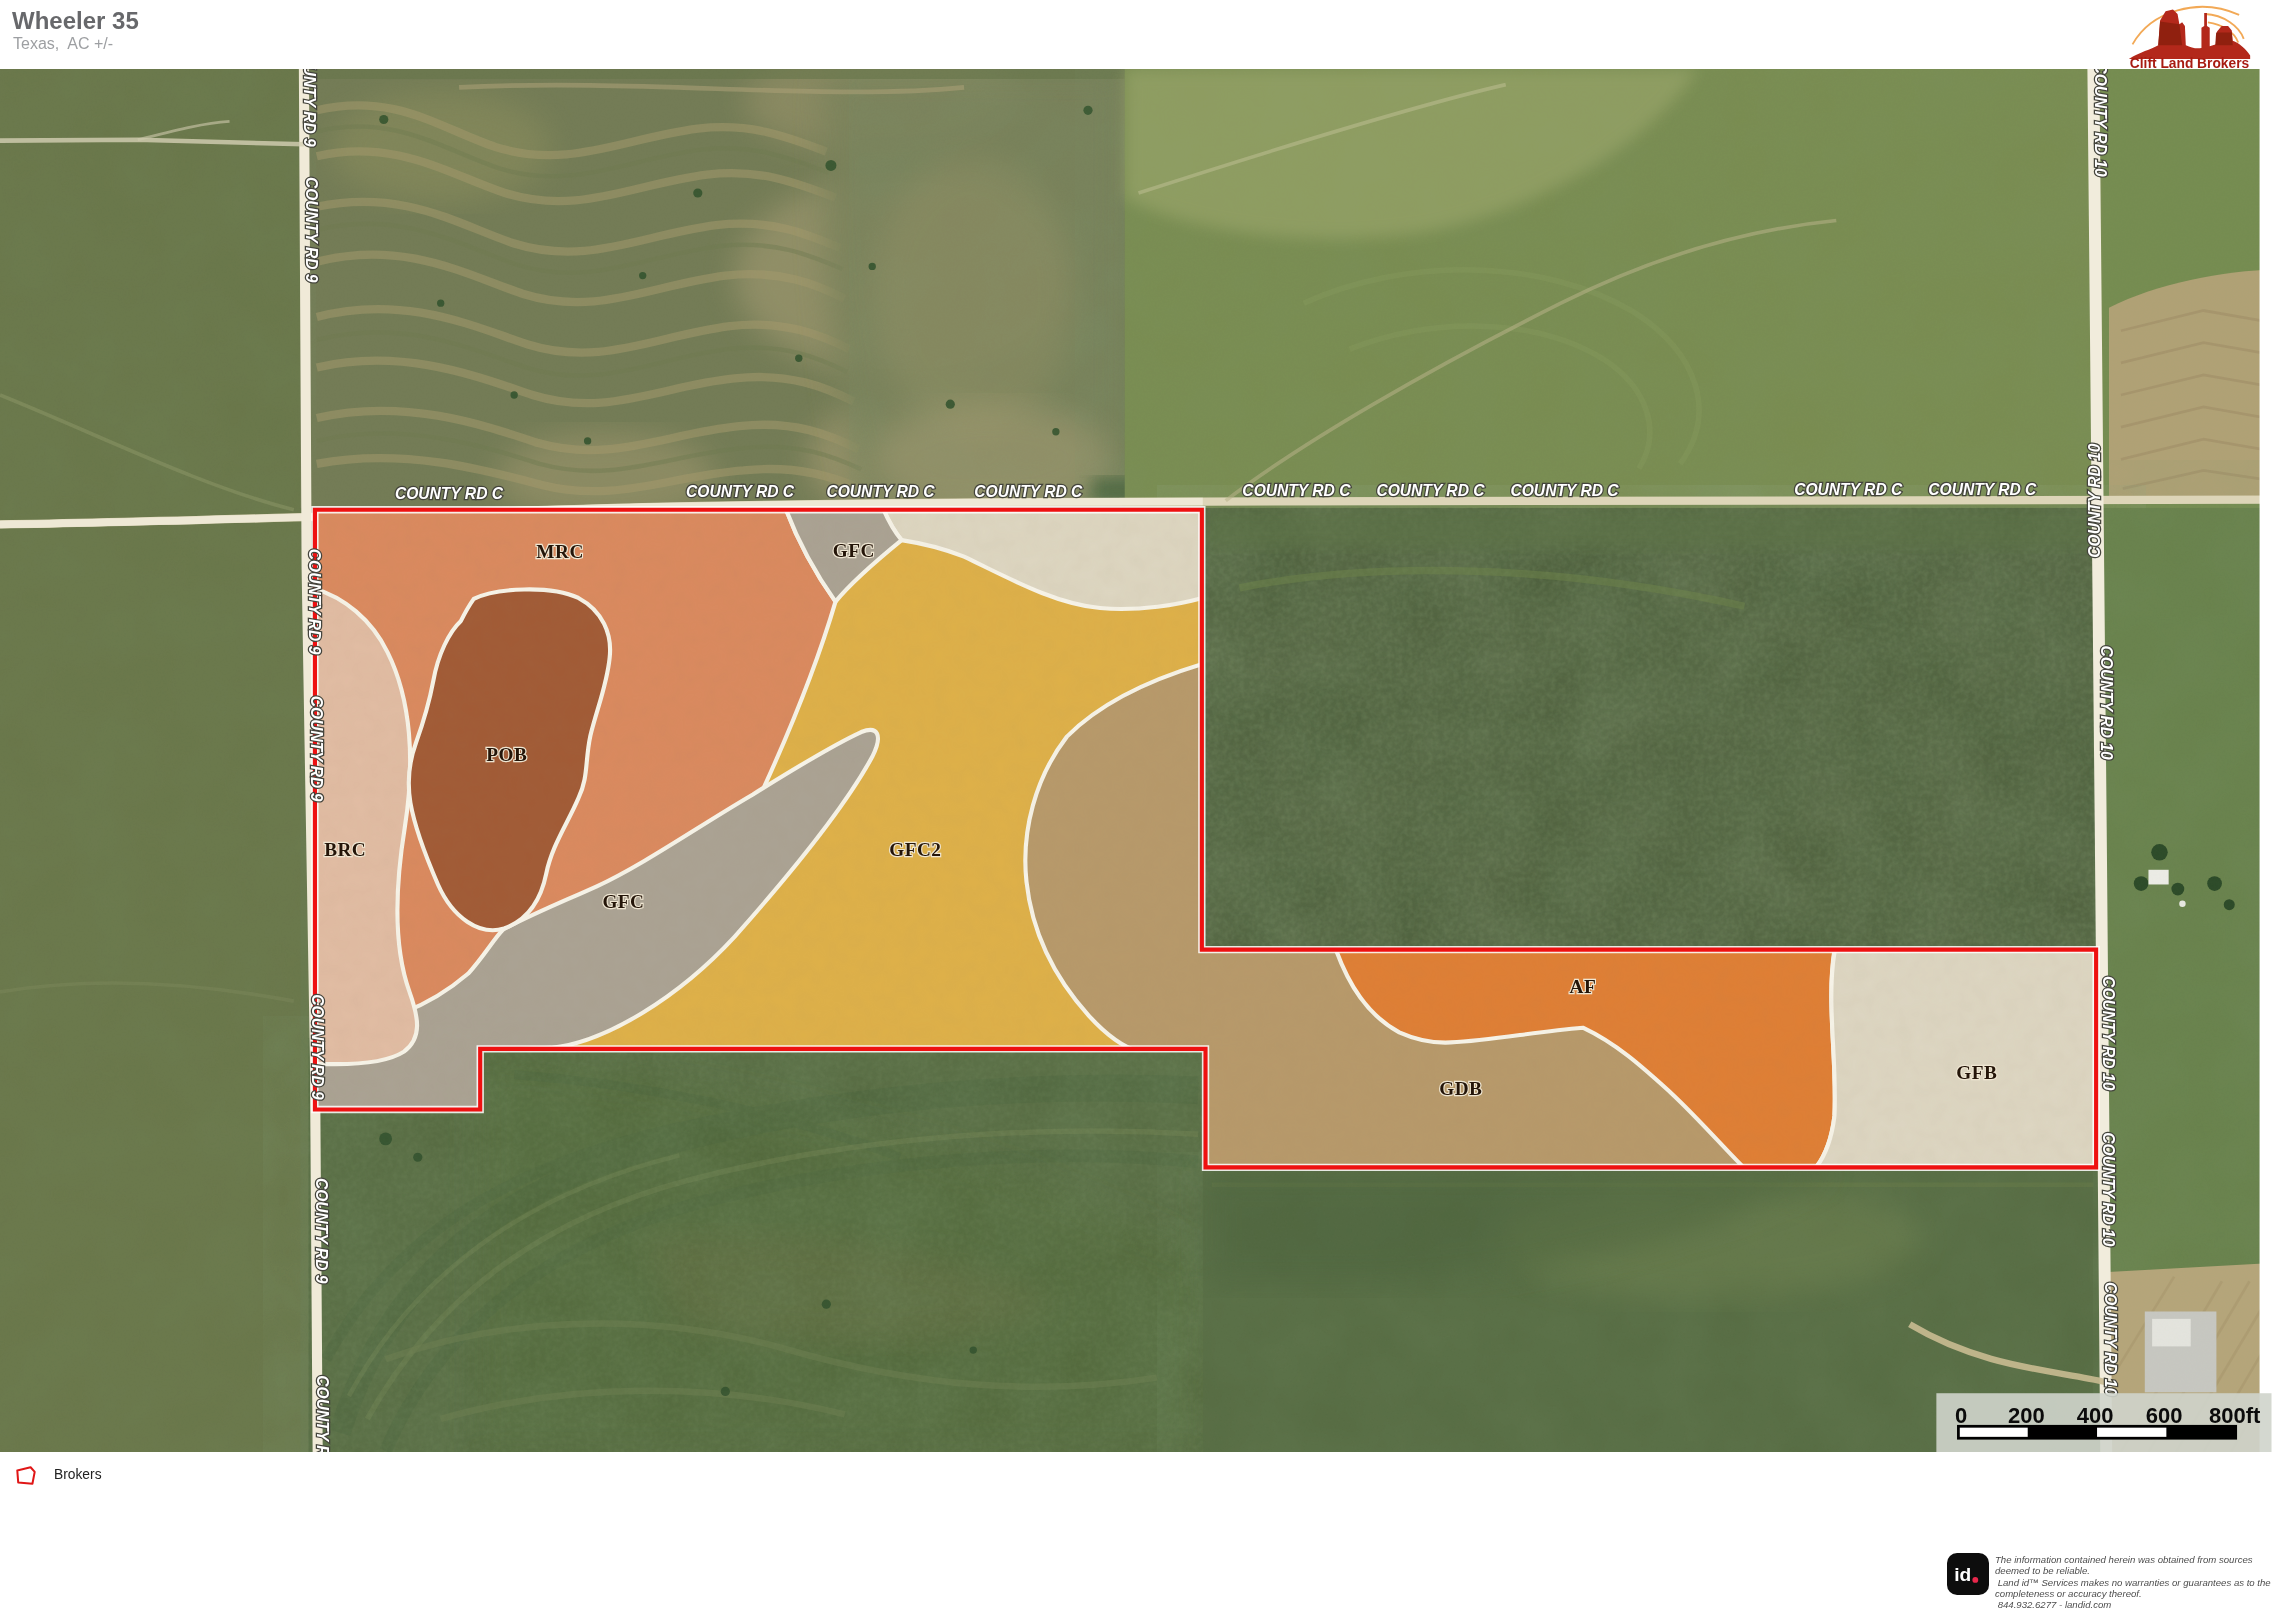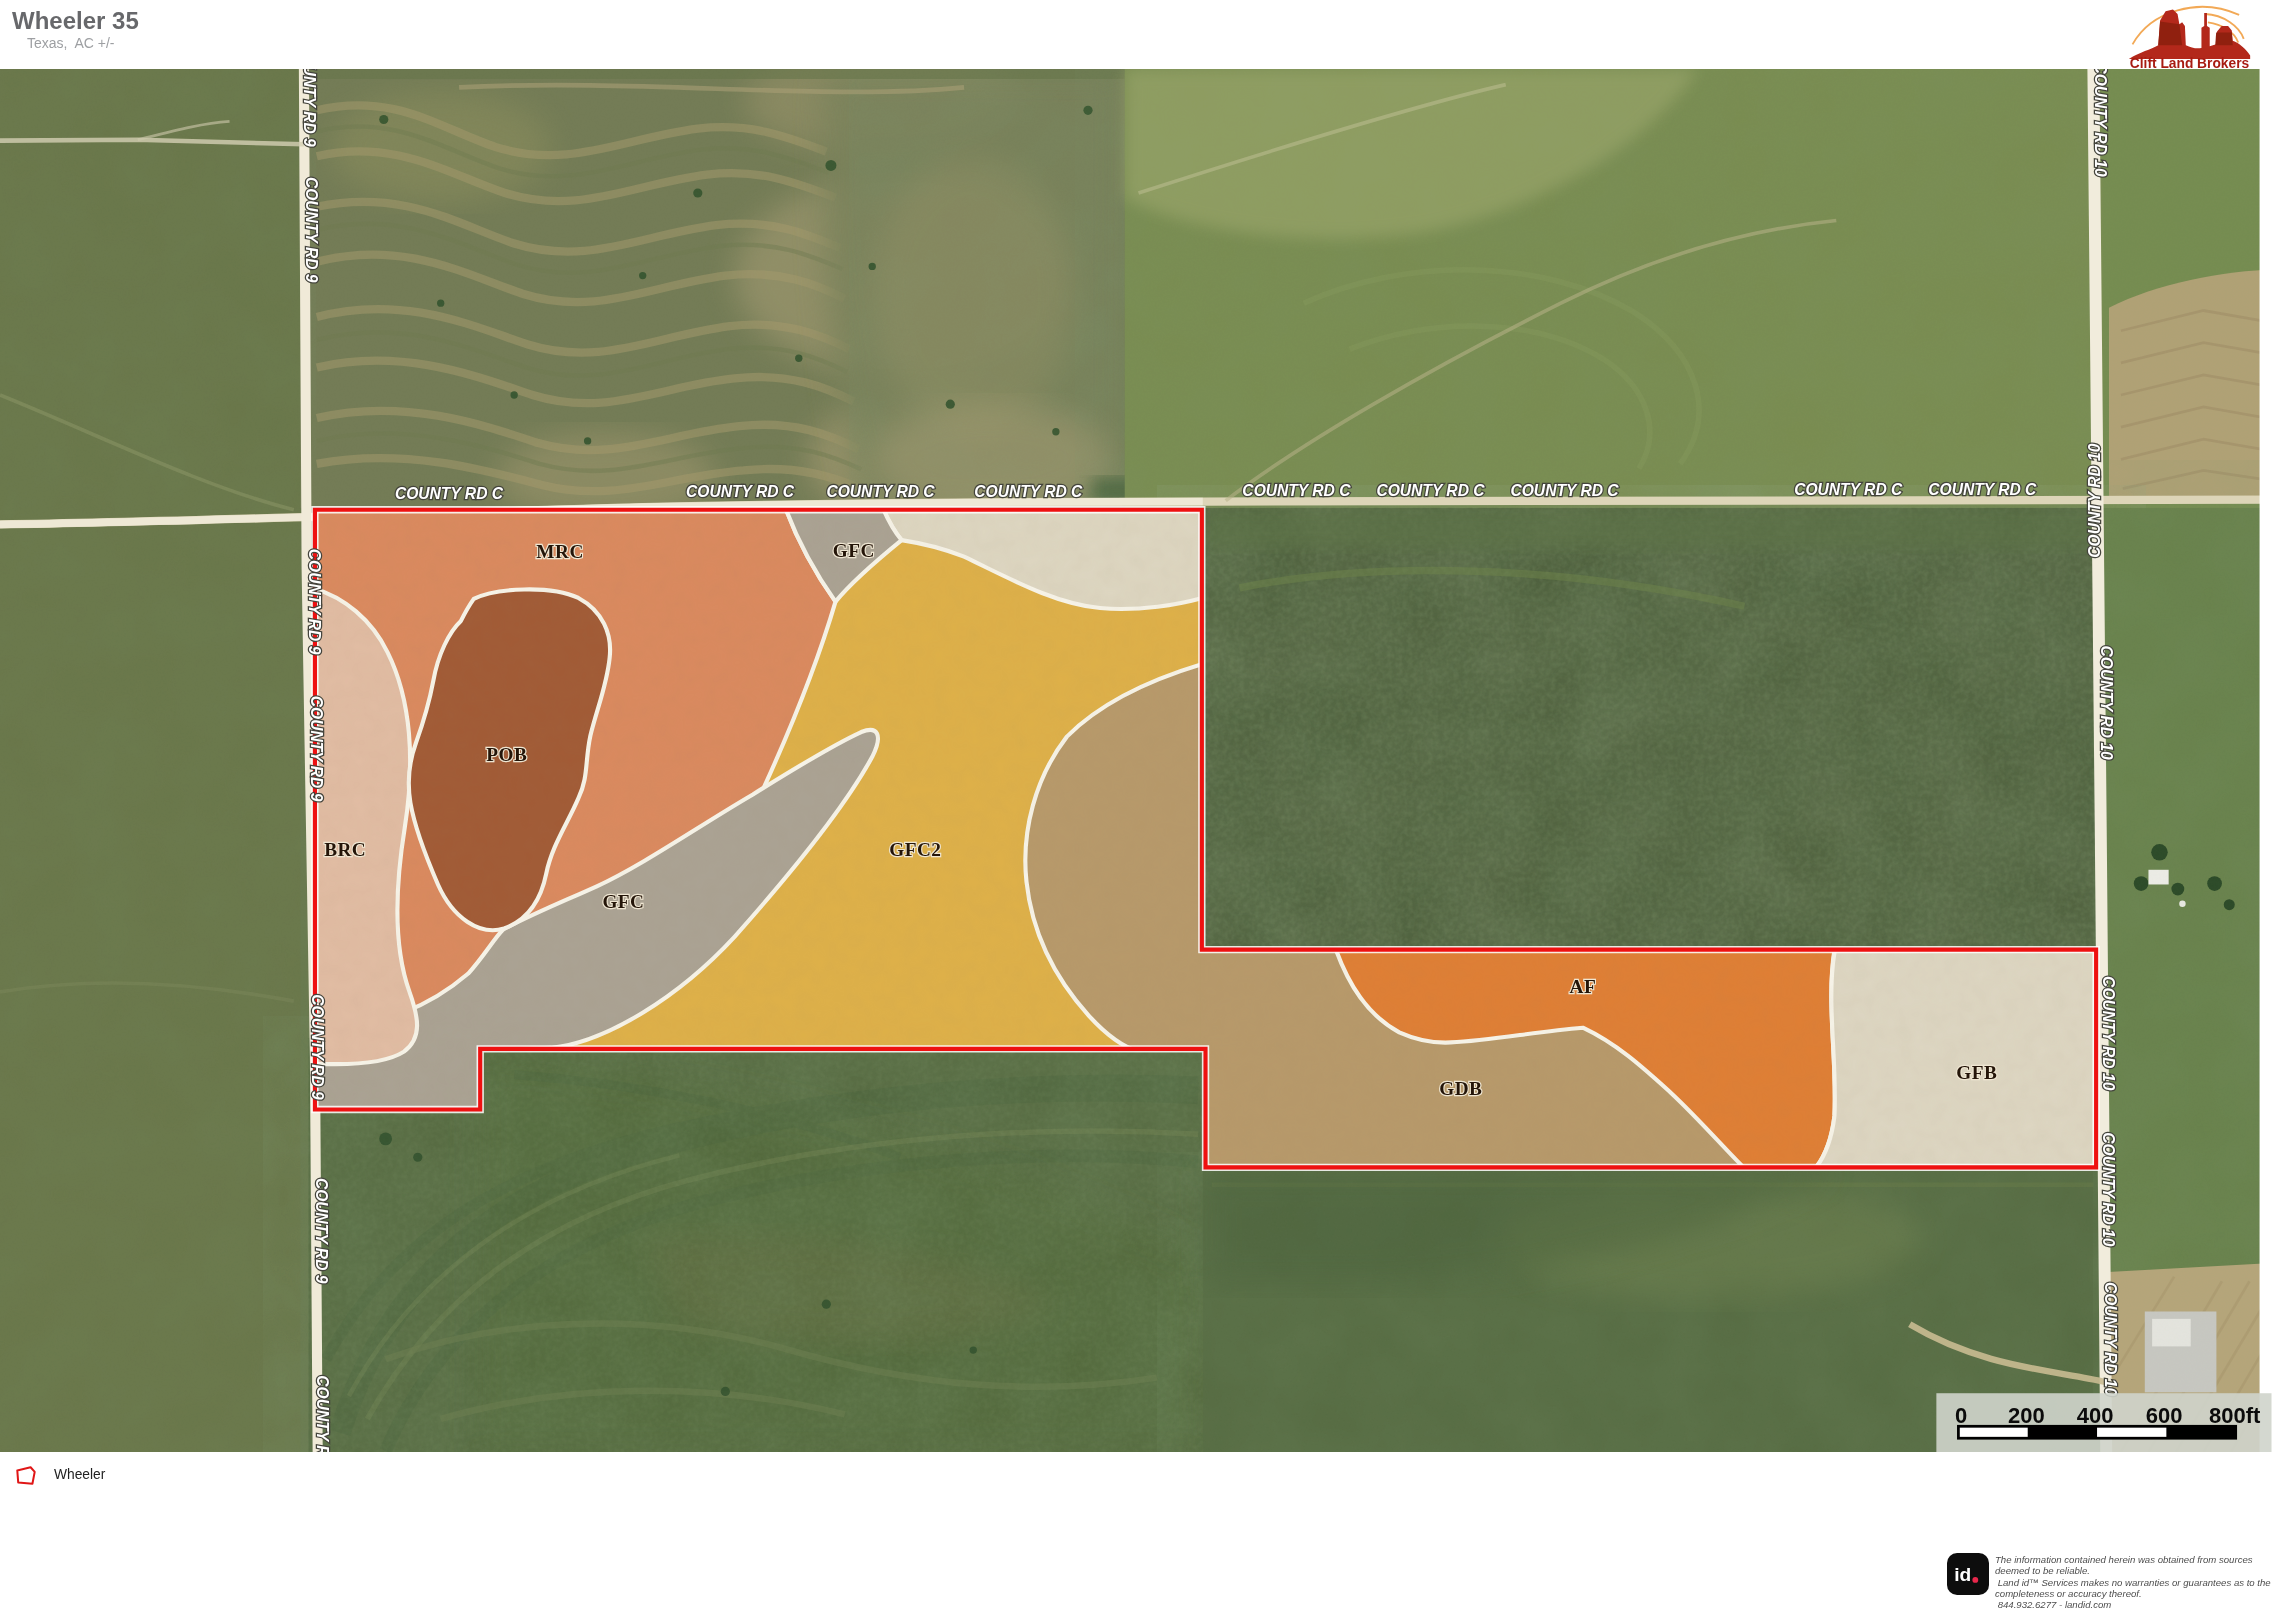--- a/index.html
+++ b/index.html
@@ -1,19 +1,19 @@
 <!DOCTYPE html>
 <html style="font-size:14.7px"><head>
 <meta charset="utf-8">
 <style>
   html,body{margin:0;padding:0;background:#ffffff;}
   #page{position:relative;width:2277px;height:1622px;overflow:hidden;background:#ffffff;
         font-family:"Liberation Sans", sans-serif;}
   .hdrtitle{position:absolute;left:12px;top:7.3px;font-size:24px;font-weight:bold;color:#67686b;}
-  .hdrsub{position:absolute;left:27px;top:35px;font-size:14px;color:#9d9fa2;}
+  .hdrsub{position:absolute;left:13px;top:35px;font-size:16px;color:#9d9fa2;}
   #mapwrap{position:absolute;left:0;top:69px;width:2277px;height:1383px;}
   .legbound{position:absolute;left:54px;top:1467px;font-size:13.8px;color:#222;}
   .disc{position:absolute;left:1995px;top:1554px;width:281px;font-size:9.6px;line-height:11.3px;color:#4d4d4d;font-style:italic;}
 </style>
 </head>
 <body>
 <div id="page">
 
   <div class="hdrtitle">Wheeler 35</div>
 
@@ -332,21 +332,21 @@
       <rect x="2208.5" y="1553" width="75.5" height="13" fill="#000000"></rect>
       <rect x="2359.5" y="1553" width="75.5" height="13" fill="#000000"></rect>
     </g>
   </svg>
   </div>
 
   <svg style="position:absolute;left:13.8px;top:1465px;" width="24" height="22" viewBox="0 0 26 24">
     <path d="M3.5,6 L18,2.5 L22.5,7.5 L20,20.5 L4.5,19 Z" fill="none" stroke="#e01616" stroke-width="2.2" stroke-linejoin="round"></path>
   </svg>
 
-  <div class="legbound">Wheeler</div>
+  <div class="legbound">Brokers</div>
 
   <svg style="position:absolute;left:1947px;top:1553px;" width="42" height="42" viewBox="0 0 46 46">
     <rect x="0" y="0" width="46" height="46" rx="11" fill="#0d0d0d"></rect>
     <text x="8" y="31" font-family="Liberation Sans, sans-serif" font-weight="bold" font-size="21" fill="#ffffff">id</text>
     <circle cx="31" cy="29.5" r="3.2" fill="#e8274b"></circle>
   </svg>
 
   <div class="disc">The information contained herein was obtained from sources<br>deemed to be reliable.<br>&nbsp;Land id™ Services makes no warranties or guarantees as to the<br>completeness or accuracy thereof.<br>&nbsp;844.932.6277 - landid.com</div>
 </div>
 

